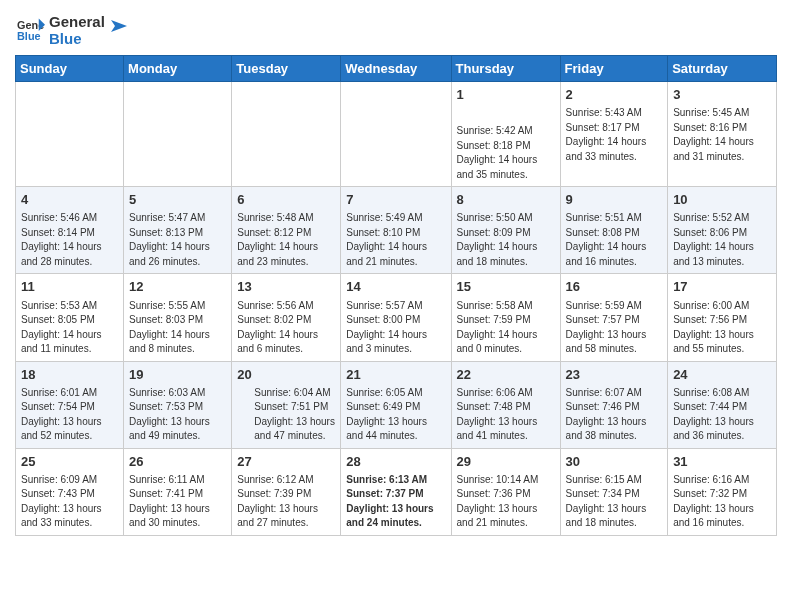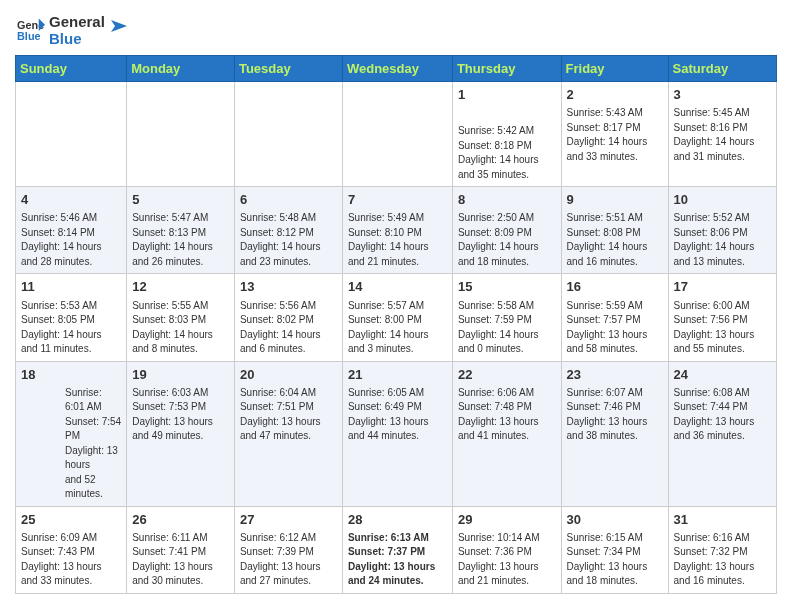--- a/index.html
+++ b/index.html
@@ -38,21 +38,21 @@
     .location {
       font-size: 15px;
       color: #555;
     }
     .calendar {
       width: 100%;
       border-collapse: collapse;
     }
     .calendar th {
       background: #2575c4;
-      color: #bef264;
+      color: #ffffff;
       font-size: 13px;
       font-weight: bold;
       padding: 5px 4px;
       text-align: left;
       border: 1px solid #1a5fa0;
     }
     .calendar td {
       border: 1px solid #ccc;
       vertical-align: top;
       padding: 4px 5px;
@@ -170,21 +170,21 @@
         </td>
         <td>
           <span class="day-number">7</span>
           <div class="day-info" style="white-space: pre-line;">Sunrise: 5:49 AM
 Sunset: 8:10 PM
 Daylight: 14 hours
 and 21 minutes.</div>
         </td>
         <td>
           <span class="day-number">8</span>
-          <div class="day-info" style="white-space: pre-line;">Sunrise: 2:50 AM
+          <div class="day-info" style="white-space: pre-line;">Sunrise: 5:50 AM
 Sunset: 8:09 PM
 Daylight: 14 hours
 and 18 minutes.</div>
         </td>
         <td>
           <span class="day-number">9</span>
           <div class="day-info" style="white-space: pre-line;">Sunrise: 5:51 AM
 Sunset: 8:08 PM
 Daylight: 14 hours
 and 16 minutes.</div>
@@ -244,35 +244,35 @@
           <span class="day-number">17</span>
           <div class="day-info" style="white-space: pre-line;">Sunrise: 6:00 AM
 Sunset: 7:56 PM
 Daylight: 13 hours
 and 55 minutes.</div>
         </td>
       </tr>
       <tr>
         <td>
           <span class="day-number">18</span>
-          <div class="day-info" style="white-space: pre-line; margin-left: 44px;">Sunrise: 6:01 AM
+          <div class="day-info" style="white-space: pre-line;">Sunrise: 6:01 AM
 Sunset: 7:54 PM
 Daylight: 13 hours
 and 52 minutes.</div>
         </td>
         <td>
           <span class="day-number">19</span>
           <div class="day-info" style="white-space: pre-line;">Sunrise: 6:03 AM
 Sunset: 7:53 PM
 Daylight: 13 hours
 and 49 minutes.</div>
         </td>
         <td>
           <span class="day-number">20</span>
-          <div class="day-info" style="white-space: pre-line;">Sunrise: 6:04 AM
+          <div class="day-info" style="white-space: pre-line; margin-left: 17px;">Sunrise: 6:04 AM
 Sunset: 7:51 PM
 Daylight: 13 hours
 and 47 minutes.</div>
         </td>
         <td>
           <span class="day-number">21</span>
           <div class="day-info" style="white-space: pre-line;">Sunrise: 6:05 AM
 Sunset: 6:49 PM
 Daylight: 13 hours
 and 44 minutes.</div>

